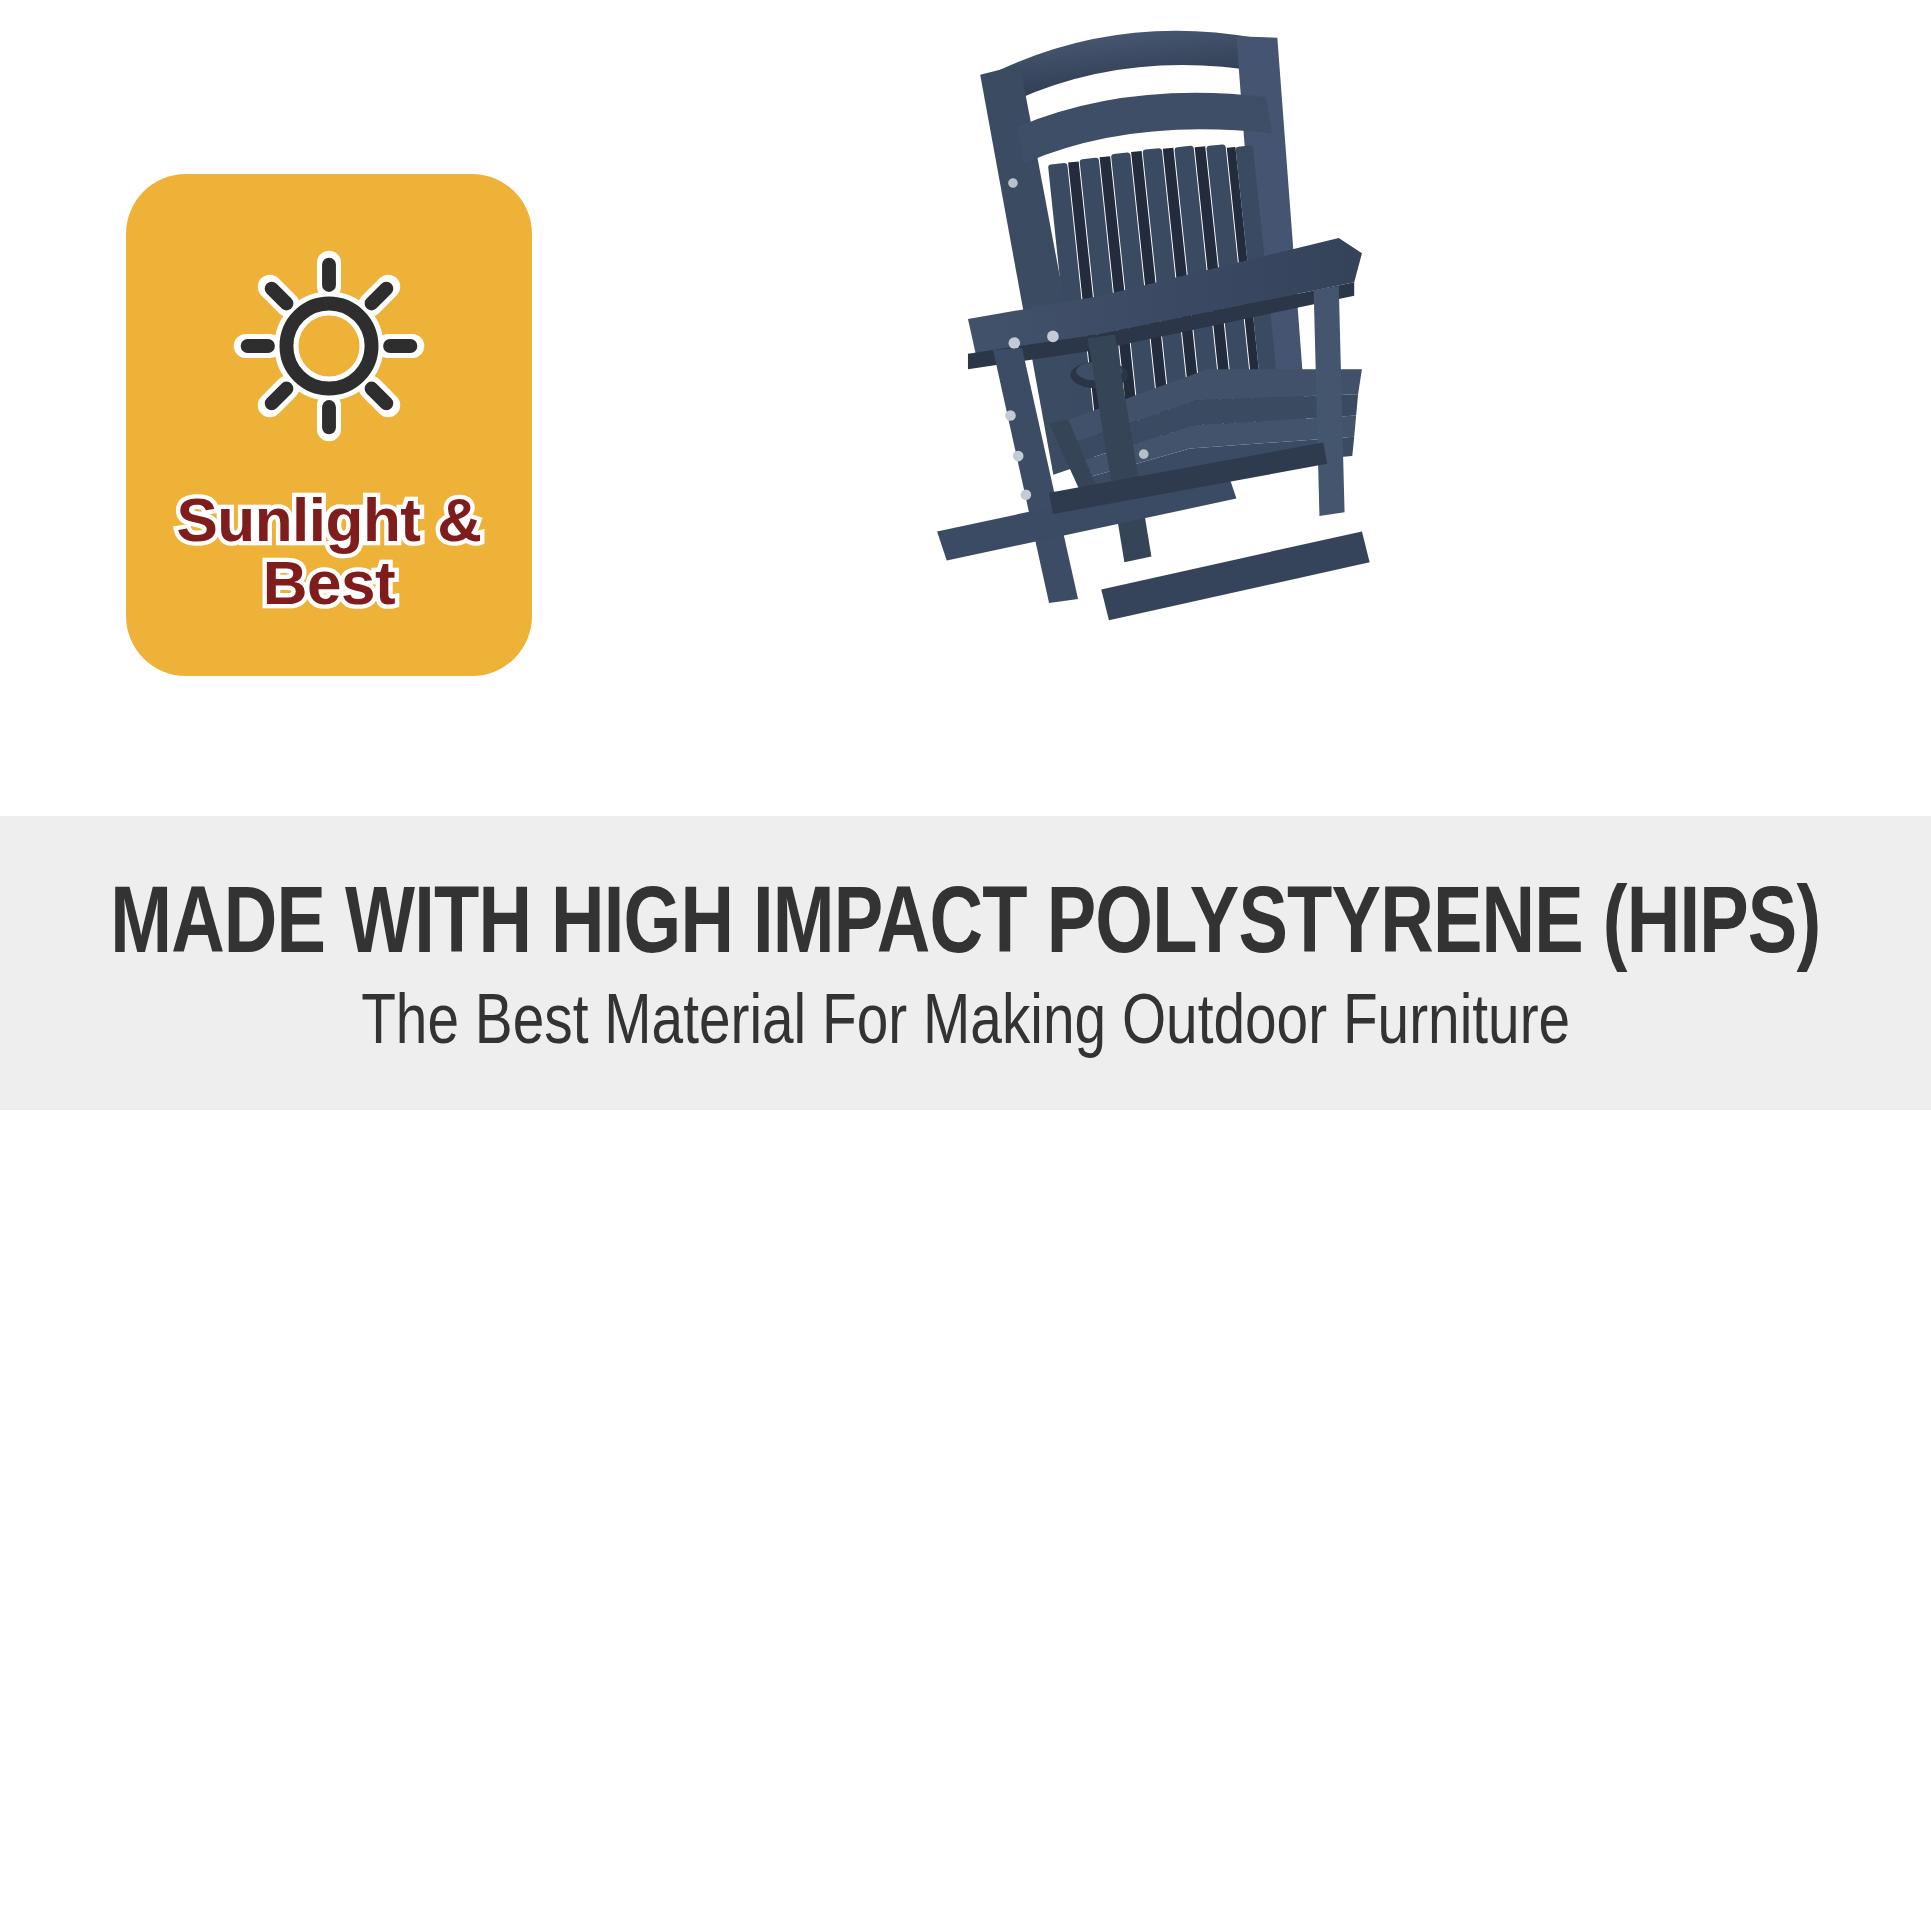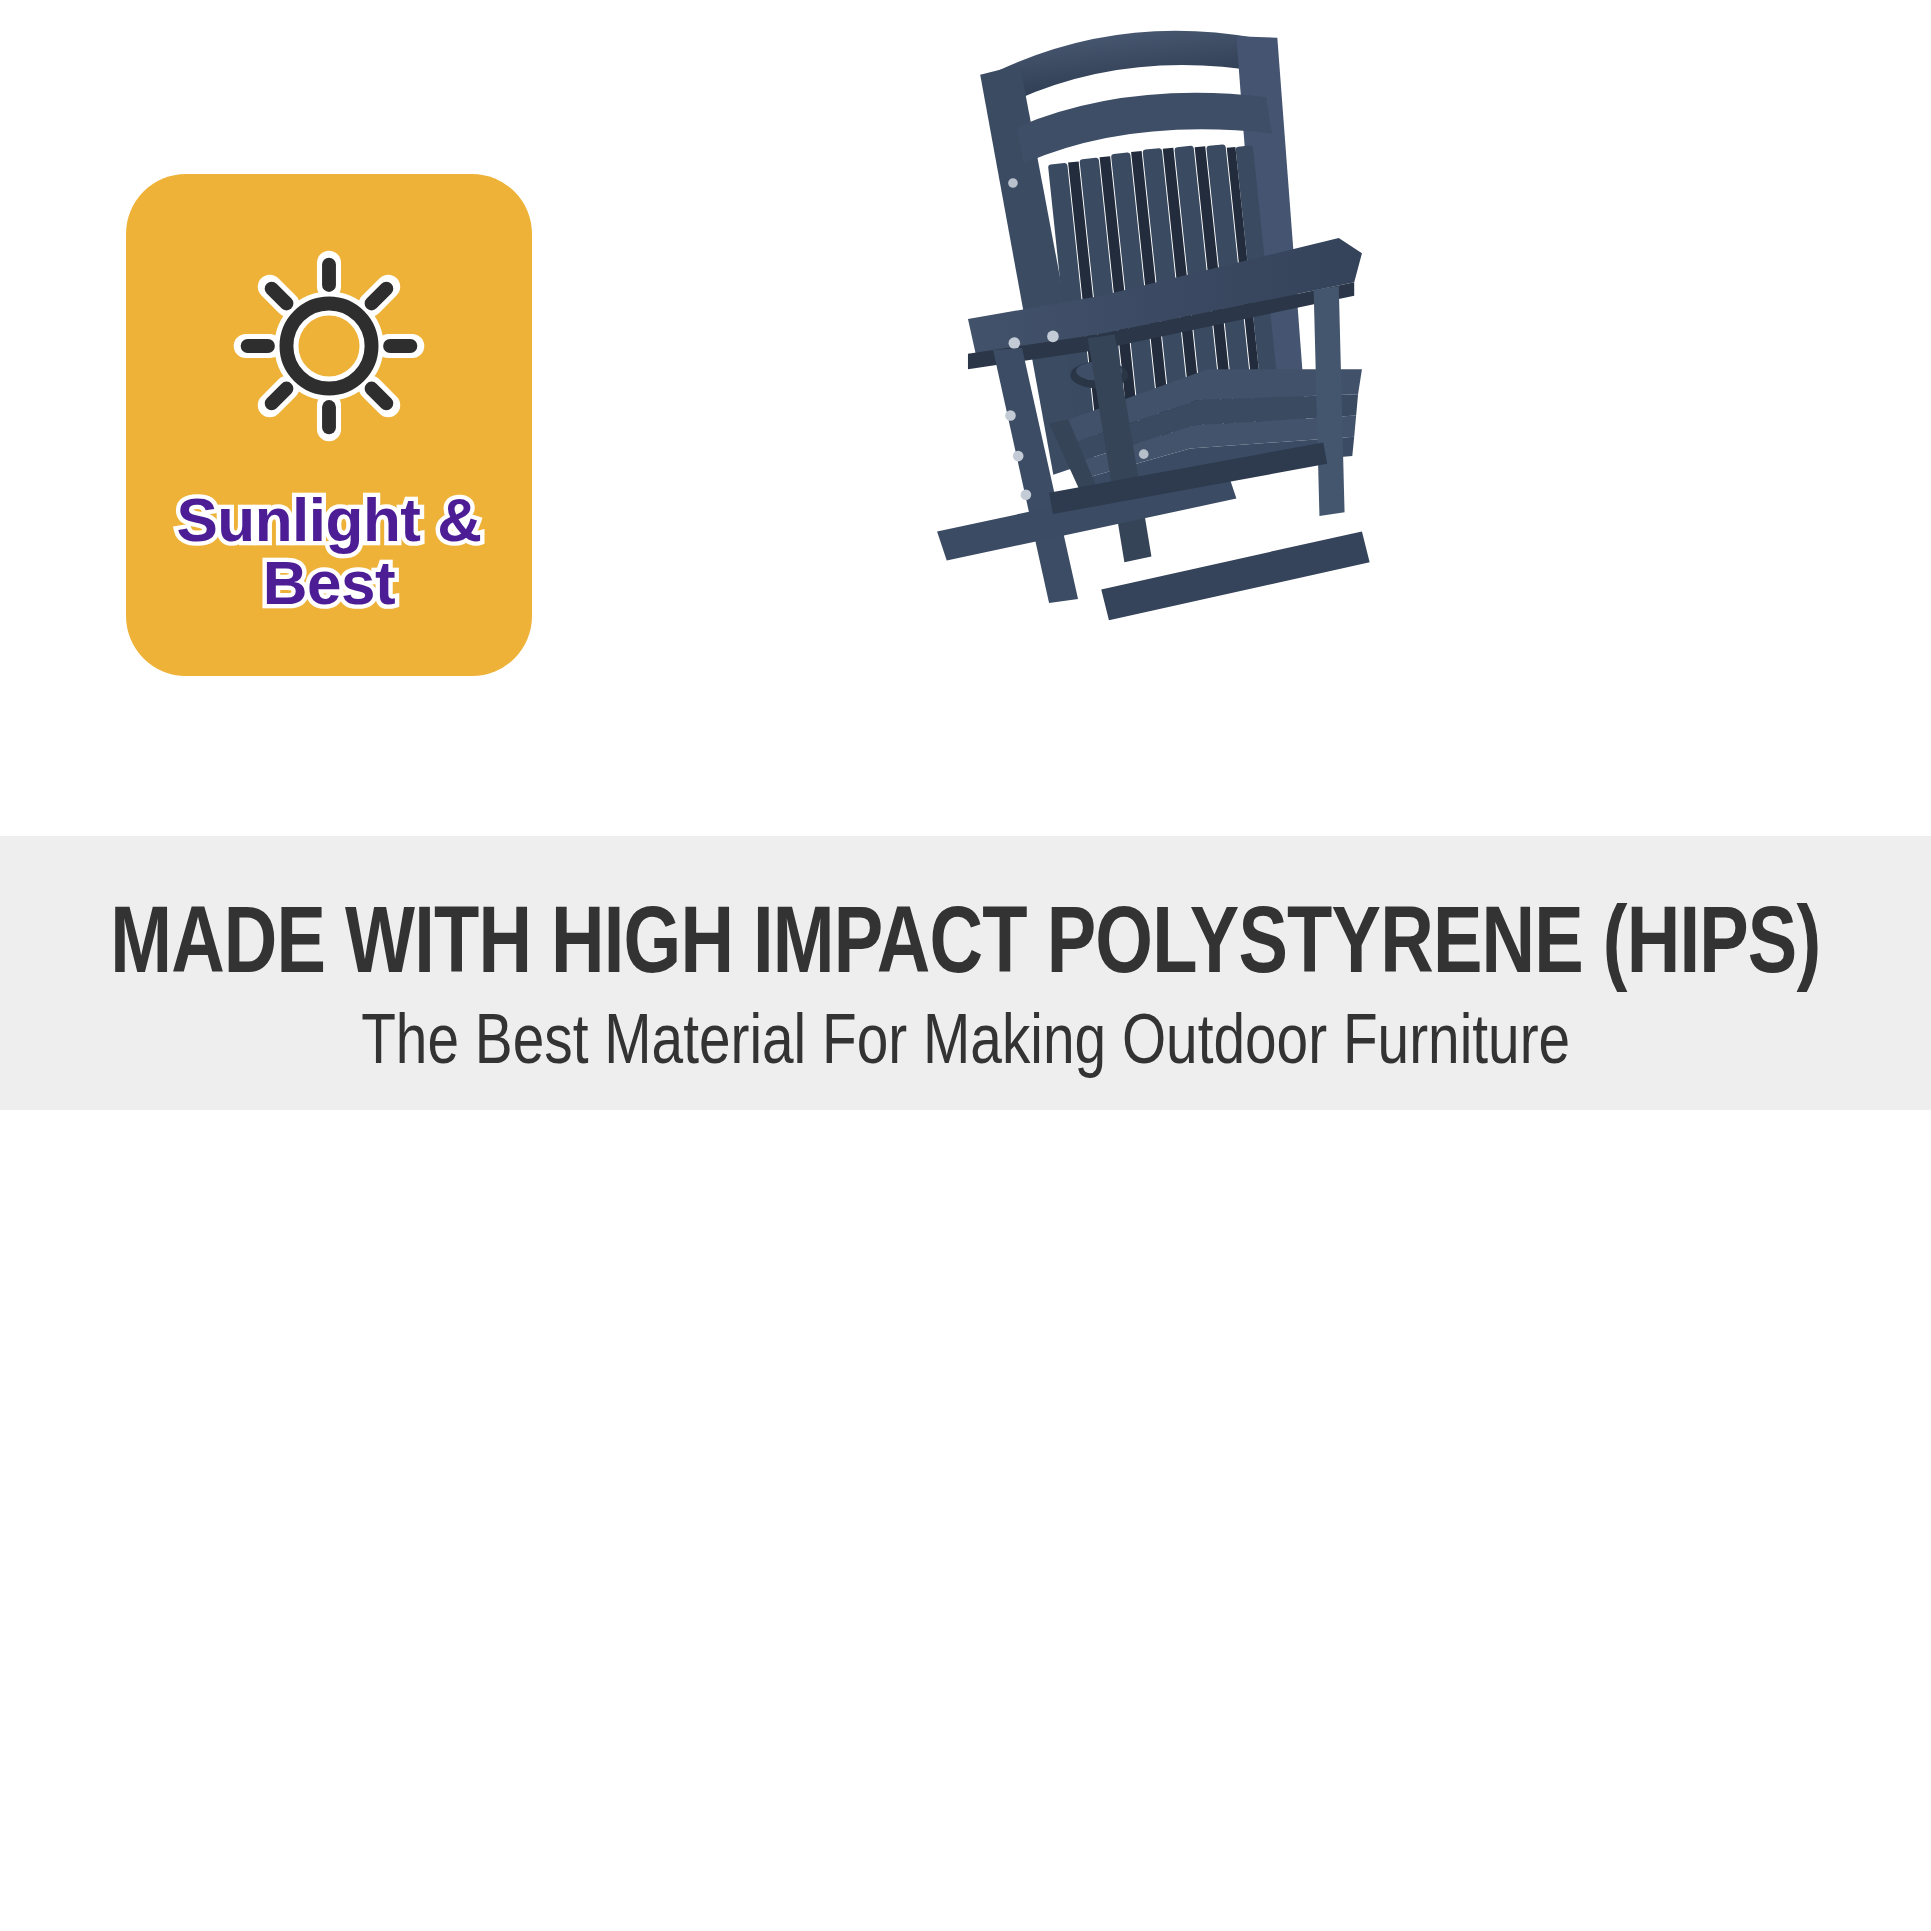--- a/index.html
+++ b/index.html
@@ -7,21 +7,21 @@
     width:1931px;height:1931px;overflow:hidden;position:relative;
     font-family:"Liberation Sans",sans-serif;
   }
 
   
   #panel-top{position:absolute;left:0;top:0;width:1931px;height:816px;background:#ffffff;}
   #panel-bottom{position:absolute;left:0;top:1110px;width:1931px;height:821px;background:#ffffff;}
 
   
   #banner{
-    position:absolute;left:0;top:836px;width:1931px;height:294px;
+    position:absolute;left:0;top:816px;width:1931px;height:294px;
     background:#eeeeee;
     display:flex;flex-direction:column;align-items:center;justify-content:center;
   }
   #banner-title{
     font-family:"Liberation Sans Narrow","Liberation Sans",sans-serif;
     font-weight:bold;font-size:95px;line-height:1.0;
     letter-spacing:-1px;color:#333333;
     transform:scaleX(0.78);transform-origin:center center;
     white-space:nowrap;margin:0 0 5.8px 0;
   }
@@ -35,21 +35,21 @@
   .badge{
     position:absolute;border-radius:60px;
     display:flex;flex-direction:column;align-items:center;justify-content:center;
     box-sizing:border-box;
   }
   #badge-sunlight{left:126px;top:174px;width:406px;height:502px;background:#EFB238;}
 
   .badge-icon{width:222px;height:222px;margin-bottom:5.8px;display:block;}
   .badge-label{
     font-size:62px;font-weight:bold;line-height:1.02;text-align:center;
-    color:#4c1d95;
+    color:#7f1d1d;
     -webkit-text-stroke:8.7px #ffffff;
     paint-order:stroke fill;
     letter-spacing:-0.5px;
     padding:0 13.5px;
   }
   #badge-sunlight .badge-label{margin-top:25px;}
 
   
   .chair{position:absolute;}
   #chair-top{left:908px;top:9.7px;width:483px;height:618px;}

